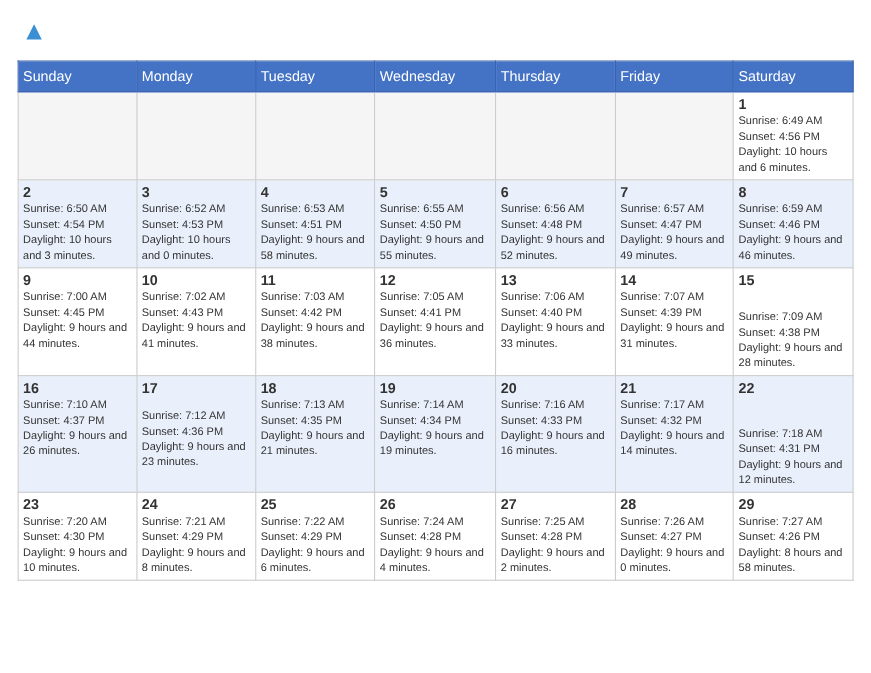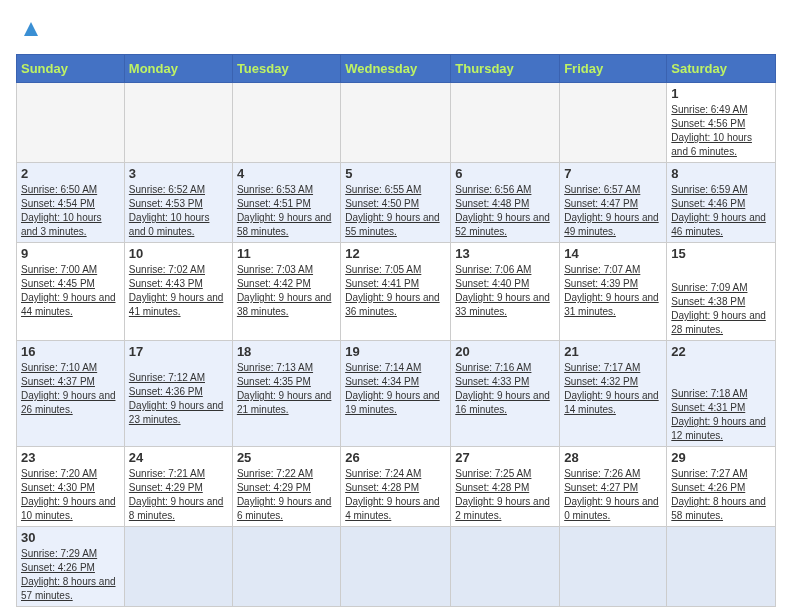--- a/index.html
+++ b/index.html
@@ -42,23 +42,23 @@
       font-size: 14px;
       color: #555;
     }
     .calendar {
       width: 100%;
       border-collapse: collapse;
       border: 1px solid #ccc;
     }
     .calendar th {
       background: #4472c4;
-      color: #bef264;
+      color: #ffffff;
       font-size: 13px;
-      font-weight: bold;
+      font-weight: normal;
       padding: 6px 4px;
       text-align: left;
       border: 1px solid #3a62b0;
     }
     .calendar td {
       vertical-align: top;
       border: 1px solid #ccc;
       width: 113px;
       min-height: 80px;
       padding: 3px 4px;
@@ -73,21 +73,20 @@
       font-size: 13px;
       font-weight: bold;
       color: #333;
       display: block;
       margin-bottom: 2px;
     }
     .day-info {
       font-size: 10px;
       line-height: 1.4;
       color: #333;
-      text-decoration: underline;
     }
     .alt-row td {
       background: #eaf0fb;
     }
     .alt-row td.empty {
       background: #e0e8f5;
     }
   </style>
 </head>
 <body>
@@ -307,28 +306,14 @@
 Sunset: 4:27 PM
 Daylight: 9 hours and 0 minutes.</div>
         </td>
         <td>
           <span class="day-num">29</span>
           <div class="day-info" style="white-space: pre-line;">Sunrise: 7:27 AM
 Sunset: 4:26 PM
 Daylight: 8 hours and 58 minutes.</div>
         </td>
       </tr>
-      <tr class="alt-row">
-        <td>
-          <span class="day-num">30</span>
-          <div class="day-info" style="white-space: pre-line;">Sunrise: 7:29 AM
-Sunset: 4:26 PM
-Daylight: 8 hours and 57 minutes.</div>
-        </td>
-        <td class="empty"></td>
-        <td class="empty"></td>
-        <td class="empty"></td>
-        <td class="empty"></td>
-        <td class="empty"></td>
-        <td class="empty"></td>
-      </tr>
     </tbody>
 </table>
 
 </body></html>

